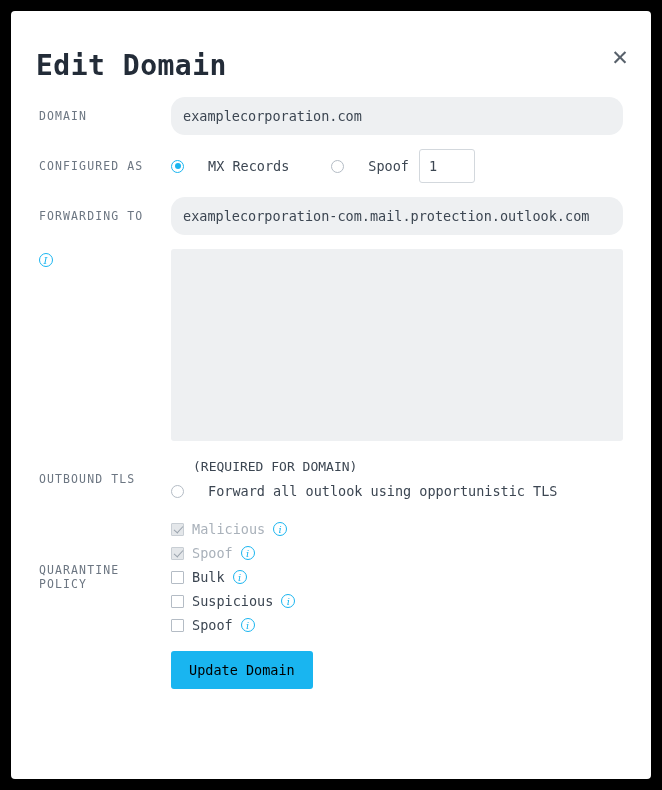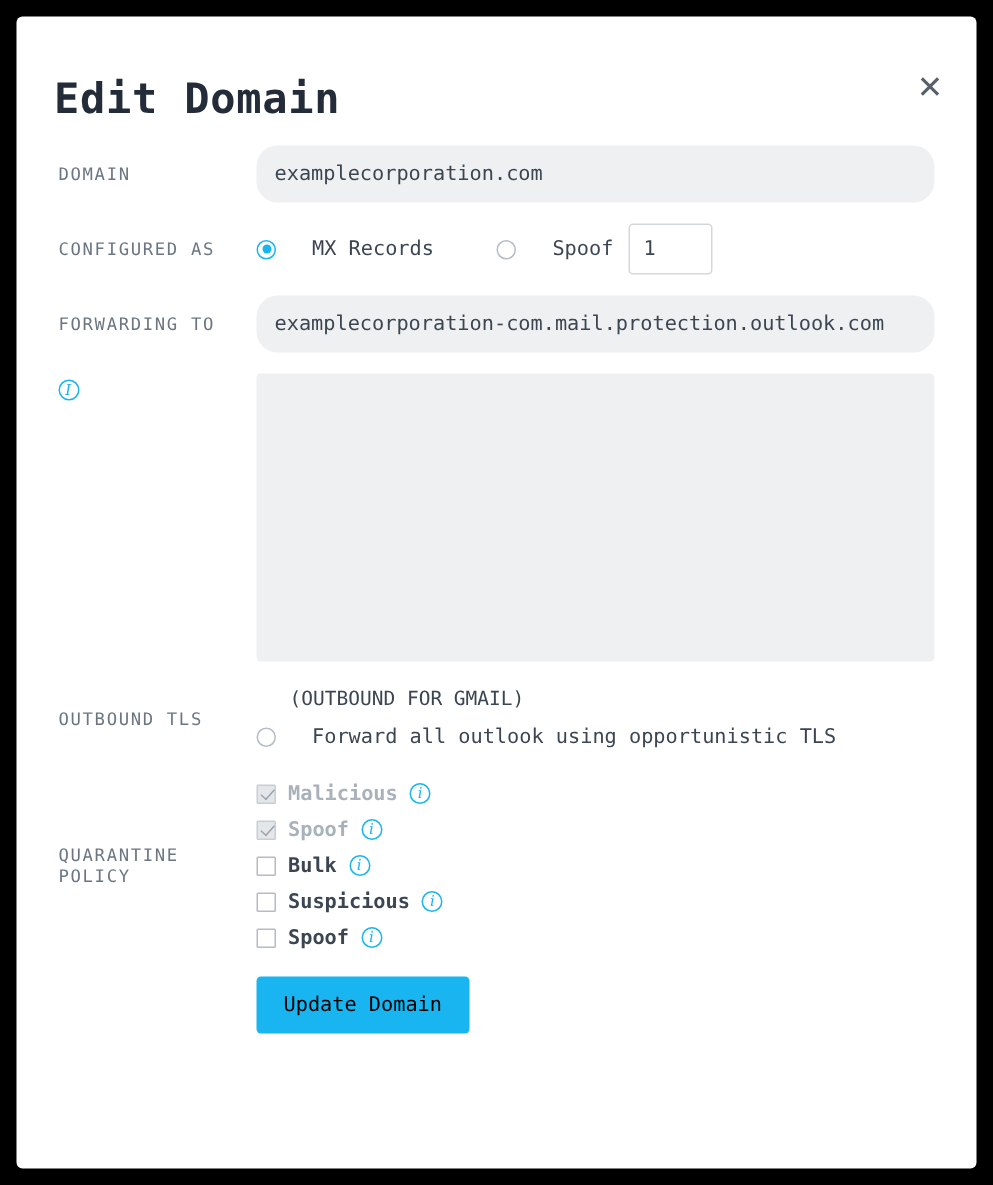--- a/index.html
+++ b/index.html
@@ -213,21 +213,20 @@
     width: 4px;
     height: 8px;
     border: solid #9aa3ad;
     border-width: 0 1.6px 1.6px 0;
     transform: rotate(42deg);
   }
   .check-label {
     font-size: 13.5px;
     color: #3c4652;
     font-family: "DejaVu Sans Mono", monospace;
-    font-weight: bold;
   }
   .check-label.muted { color: #a9b1ba; }
   .submit-btn {
     background: #19b5f0;
     color: #000000;
     border: none;
     border-radius: 3px;
     padding: 11px 18px;
     font-size: 13.5px;
     font-family: "DejaVu Sans Mono", monospace;
@@ -283,21 +282,21 @@
         <span class="info-icon">i</span>
       </div>
       <div class="field-area">
         <textarea class="textarea-input" placeholder="" style=""></textarea>
       </div>
     </div>
 
     <div class="row vcenter" style="margin-top:8px;">
       <div class="row-label">OUTBOUND TLS</div>
       <div class="field-area">
-        <div class="tls-sub">(OUTBOUND FOR GMAIL)</div>
+        <div class="tls-sub">(REQUIRED FOR DOMAIN)</div>
         <div class="radio-line">
           <span class="radio"></span>
           <span class="radio-label">Forward all outlook using opportunistic TLS</span>
         </div>
       </div>
     </div>
 
     <div class="row vcenter" style="margin-top:6px;">
       <div class="row-label">QUARANTINE POLICY</div>
       <div class="field-area">

